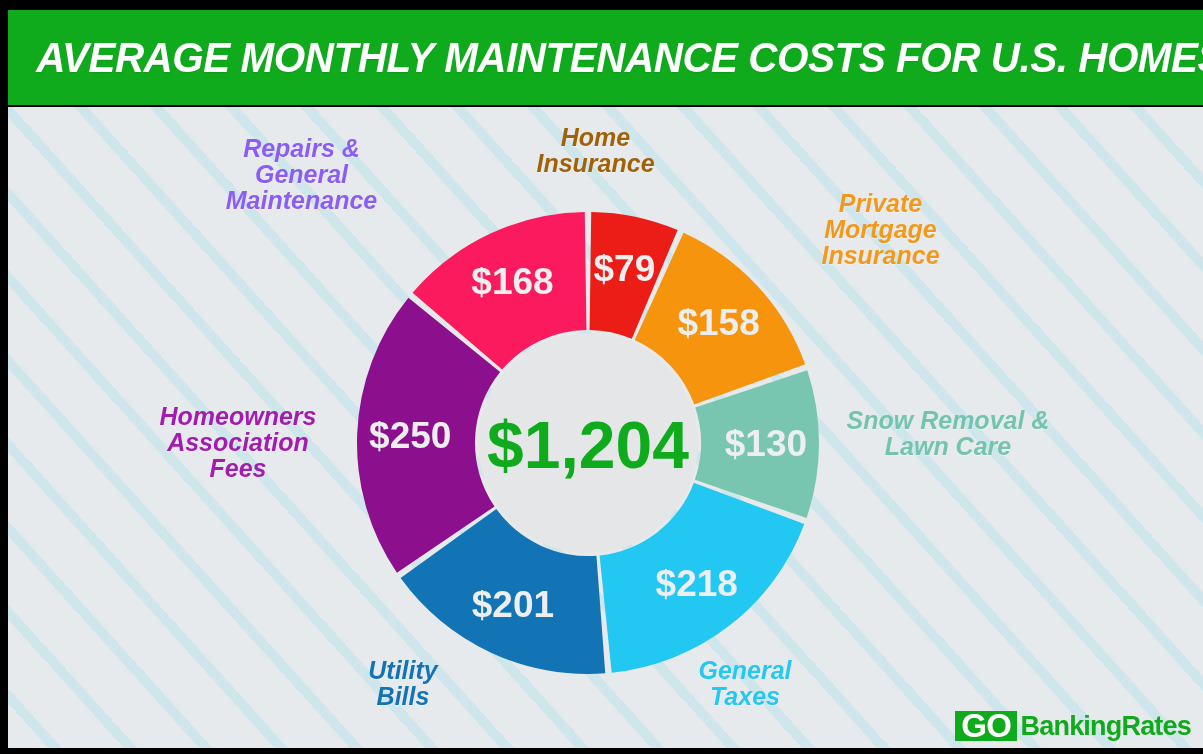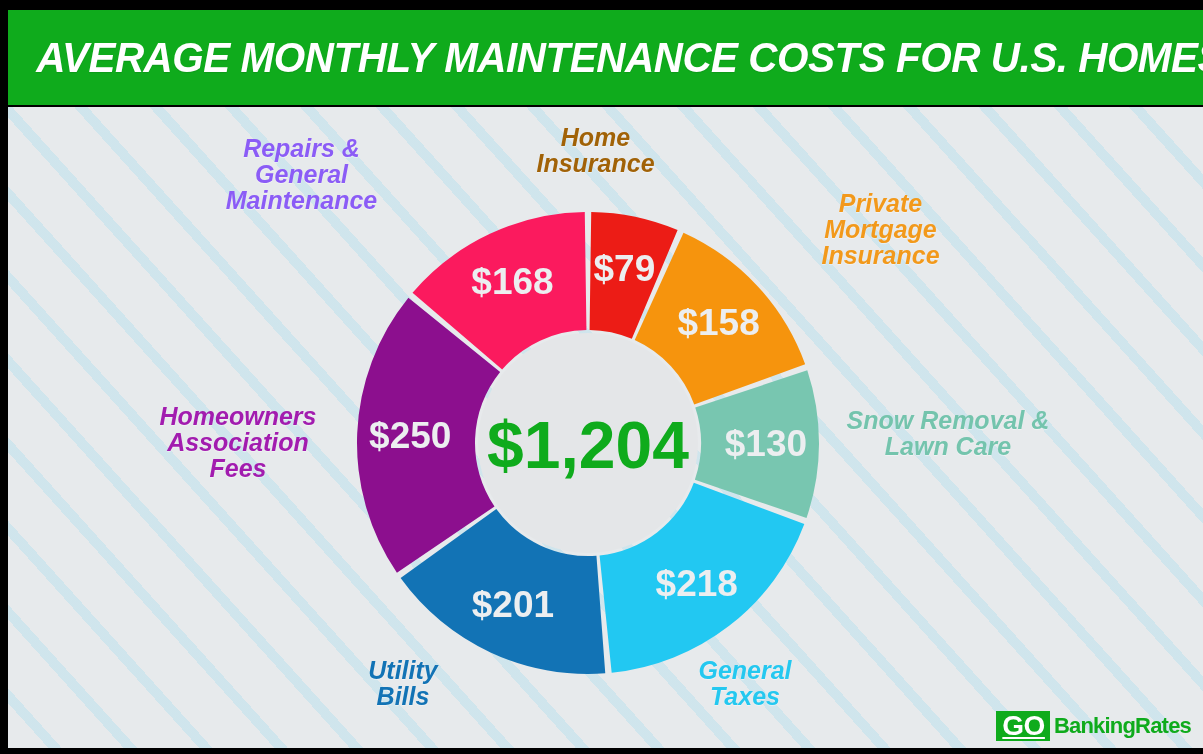--- a/index.html
+++ b/index.html
@@ -98,30 +98,29 @@
   #logo {
     position:absolute;
     right:12px; bottom:6px;
     display:flex; align-items:center;
     height:32px;
   }
   #logo-go {
     background:#0fab1c;
     color:#ffffff;
     font-weight:bold;
-    font-size:28px;
+    font-size:33px;
     line-height:30px;
     padding:0 5px 0 6px;
     letter-spacing:-0.5px;
-    text-decoration:underline;
   }
   #logo-word {
     color:#0fab1c;
     font-weight:bold;
-    font-size:22px;
+    font-size:27px;
     line-height:30px;
     letter-spacing:-0.8px;
     padding-left:4px;
   }
 </style>
 </head>
 <body>
 
 <div id="infographic">
 

